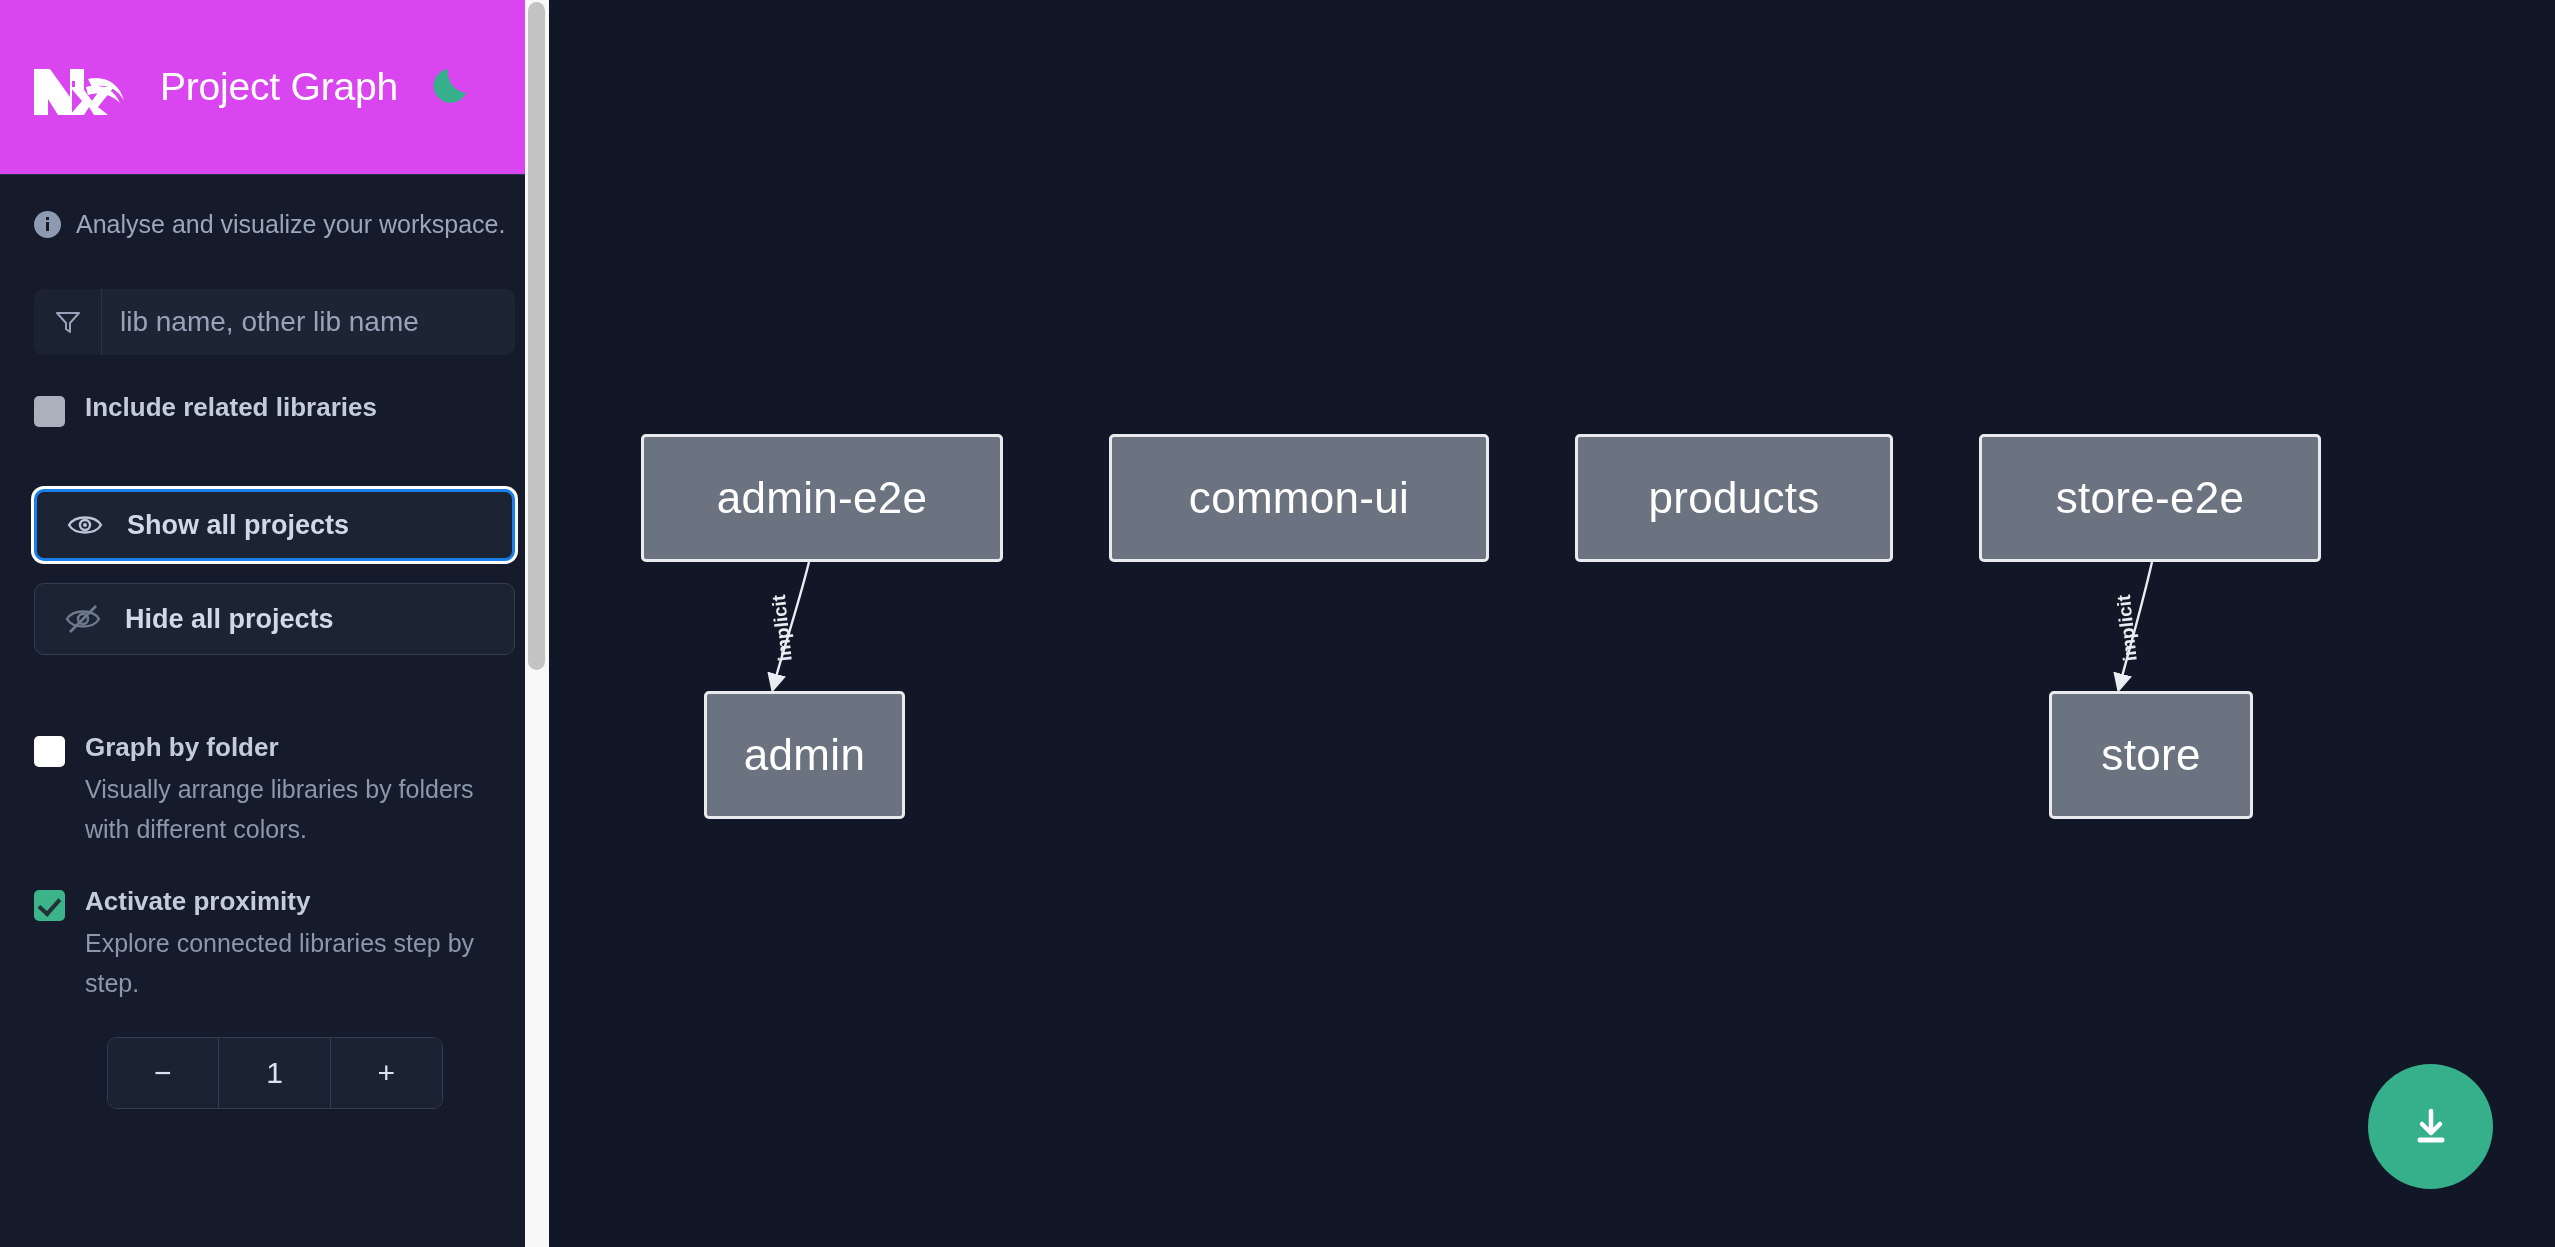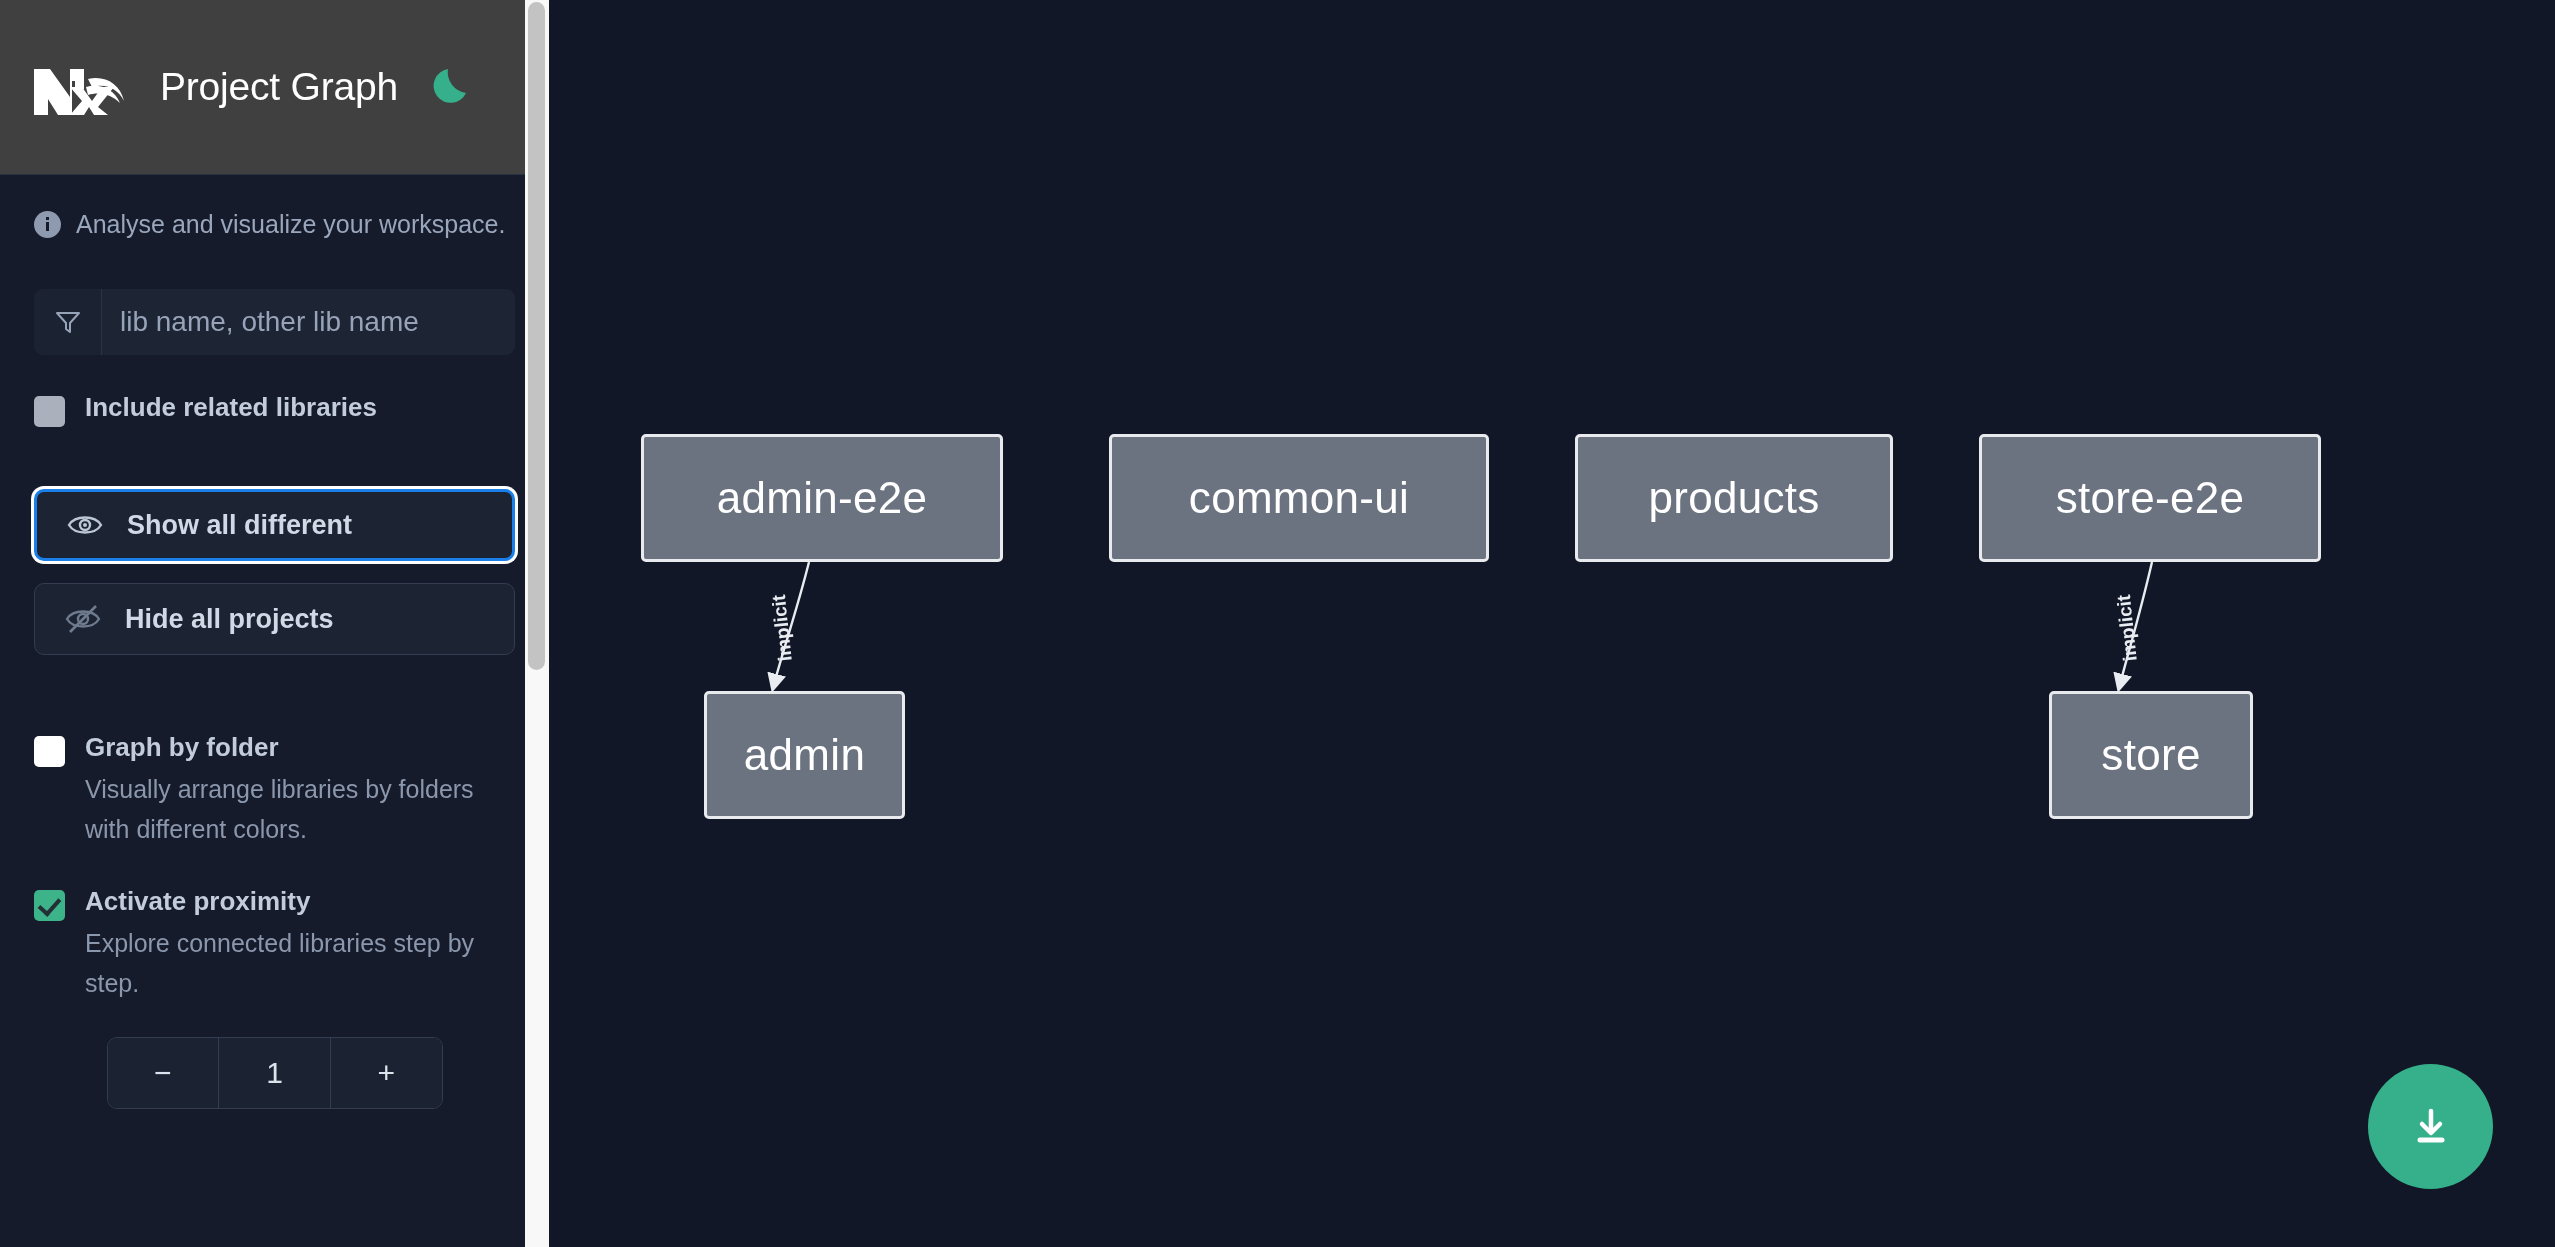--- a/index.html
+++ b/index.html
@@ -30,21 +30,21 @@
     flex: 0 0 549px;
     overflow: hidden;
   }
 
   .sb-header {
     height: 175px;
     display: flex;
     align-items: center;
     padding: 0 34px;
     border-bottom: 1px solid #2a3245;
-    background: #404040;
+    background: #d946ef;
   }
 
   .nx-logo {
     width: 98px;
     height: 60px;
     flex: 0 0 98px;
     margin-right: 28px;
   }
 
   .app-title {
@@ -355,21 +355,21 @@
       <div class="spacer-lg"></div>
 
       <div class="big-btn focused">
         <span class="btn-icon">
           <svg viewBox="0 0 36 36" width="36" height="36" aria-hidden="true">
             <path d="M2 18 C8 8 28 8 34 18 C28 28 8 28 2 18 Z" fill="none" stroke="#bcc6d6" stroke-width="2.4"></path>
             <circle cx="18" cy="18" r="5" fill="none" stroke="#bcc6d6" stroke-width="2.4"></circle>
             <circle cx="18" cy="18" r="2" fill="#bcc6d6"></circle>
           </svg>
         </span>
-        <span class="lbl">Show all different</span>
+        <span class="lbl">Show all projects</span>
       </div>
 
       <div class="big-btn muted">
         <span class="btn-icon">
           <svg viewBox="0 0 36 36" width="36" height="36" aria-hidden="true">
             <path d="M2 18 C8 8 28 8 34 18 C28 28 8 28 2 18 Z" fill="none" stroke="#6e7a8e" stroke-width="2.4"></path>
             <circle cx="18" cy="18" r="5" fill="none" stroke="#6e7a8e" stroke-width="2.4"></circle>
             <line x1="5" y1="31" x2="31" y2="5" stroke="#6e7a8e" stroke-width="2.6"></line>
           </svg>
         </span>

